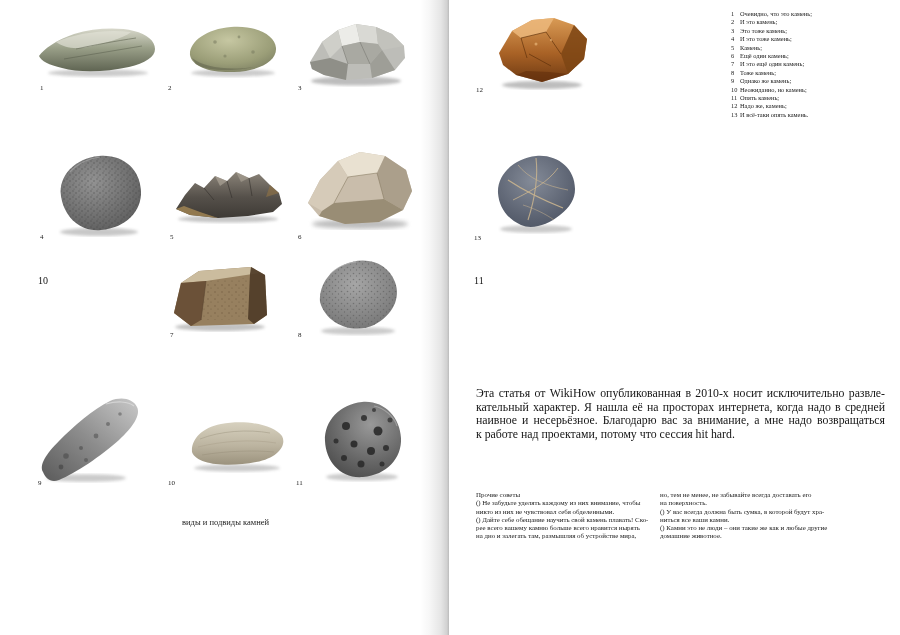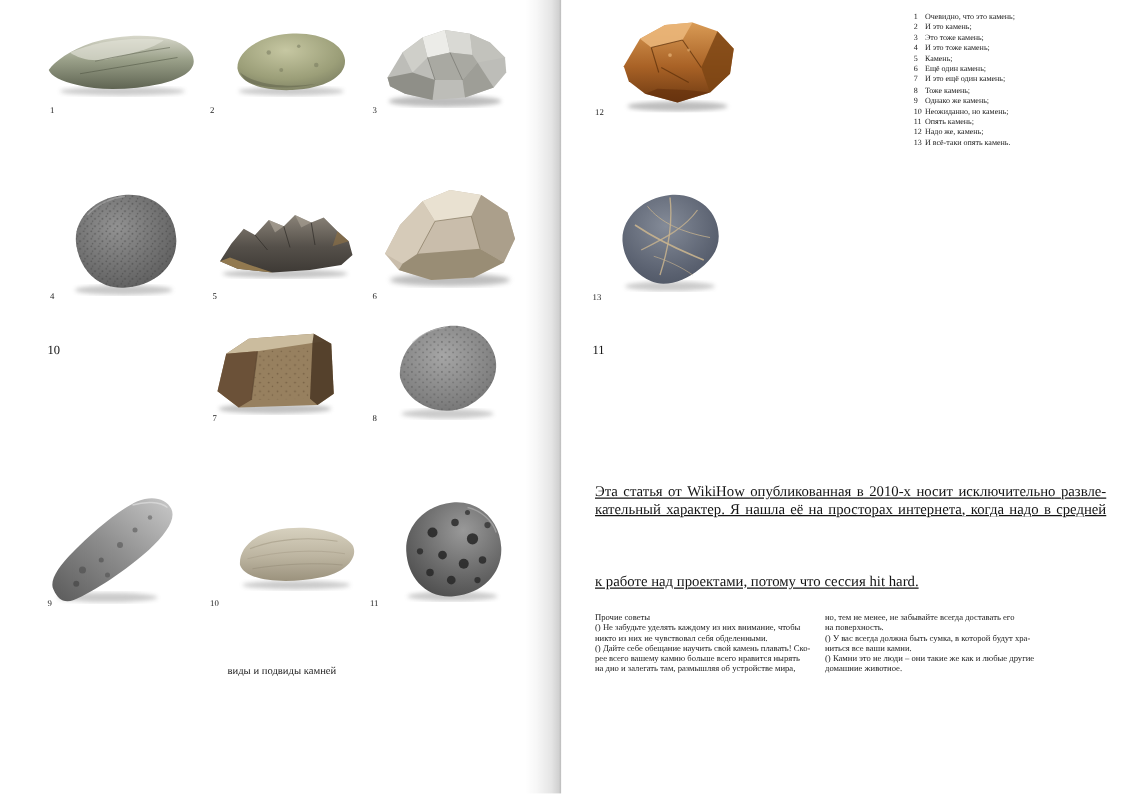--- a/index.html
+++ b/index.html
@@ -11,33 +11,33 @@
   .gutter {
     position:absolute; left:420px; top:0; width:30px; height:635px;
     background:linear-gradient(90deg,
       rgba(0,0,0,0) 0%, rgba(0,0,0,0.03) 30%, rgba(0,0,0,0.10) 70%,
       rgba(0,0,0,0.18) 90%, rgba(0,0,0,0.26) 96%, rgba(0,0,0,0) 97.5%);
   }
   figure.rock { position:absolute; margin:0; padding:0; }
   figure.rock svg { display:block; width:100%; height:100%; }
   .rock-num { position:absolute; font-size:7px; line-height:8px; color:#222; }
   .page-num { position:absolute; font-size:10px; line-height:11px; color:#111; }
-  .caption { position:absolute; left:182px; top:531px; font-size:8.5px; color:#222;text-align:center; }
+  .caption { position:absolute; left:182px; top:517px; font-size:8.5px; color:#222;text-align:center; }
   .rock-list {
     position:absolute; left:731px; top:10px; width:160px; margin:0; padding:0;
     list-style:none; font-size:6.4px; line-height:8.4px; color:#1a1a1a;
   }
   .list-row { white-space:nowrap; }
   .list-n { display:inline-block; min-width:9px; }
   .article {
     position:absolute; left:476px; top:387px; width:409px;
     font-size:11.8px; line-height:13.5px; color:#141414;
   }
-  .article-line { text-align:justify; text-align-last:justify;text-decoration:underline; }
-  .article-line:last-child { text-align-last:left;margin-top:45px; }
+  .article-line { text-align:justify; text-align-last:justify; }
+  .article-line:last-child { text-align-last:left; }
   .advice {
     position:absolute; left:476px; top:491px;
     font-size:6.9px; line-height:8.3px; color:#1a1a1a; display:flex;
   }
   .advice-left  { width:180px; }
   .advice-right { width:208px; margin-left:4px; }
 </style>
 </head>
 <body>
 
@@ -390,20 +390,21 @@
 
     <div class="article">
 
         <div class="article-line">Эта статья от WikiHow опубликованная в 2010-х носит исключительно развле-</div>
 
         <div class="article-line">кательный характер. Я нашла её на просторах интернета, когда надо в средней</div>
 
 
 
 
+        <div class="article-line">наивное и несерьёзное. Благодарю вас за внимание, а мне надо возвращаться</div>
 
         <div class="article-line">к работе над проектами, потому что сессия hit hard.</div>
       </div>
 
     <div class="advice">
       <div class="advice-left">
 
           <div>Прочие советы</div>
 
           <div>() Не забудьте уделять каждому из них внимание, чтобы</div>

